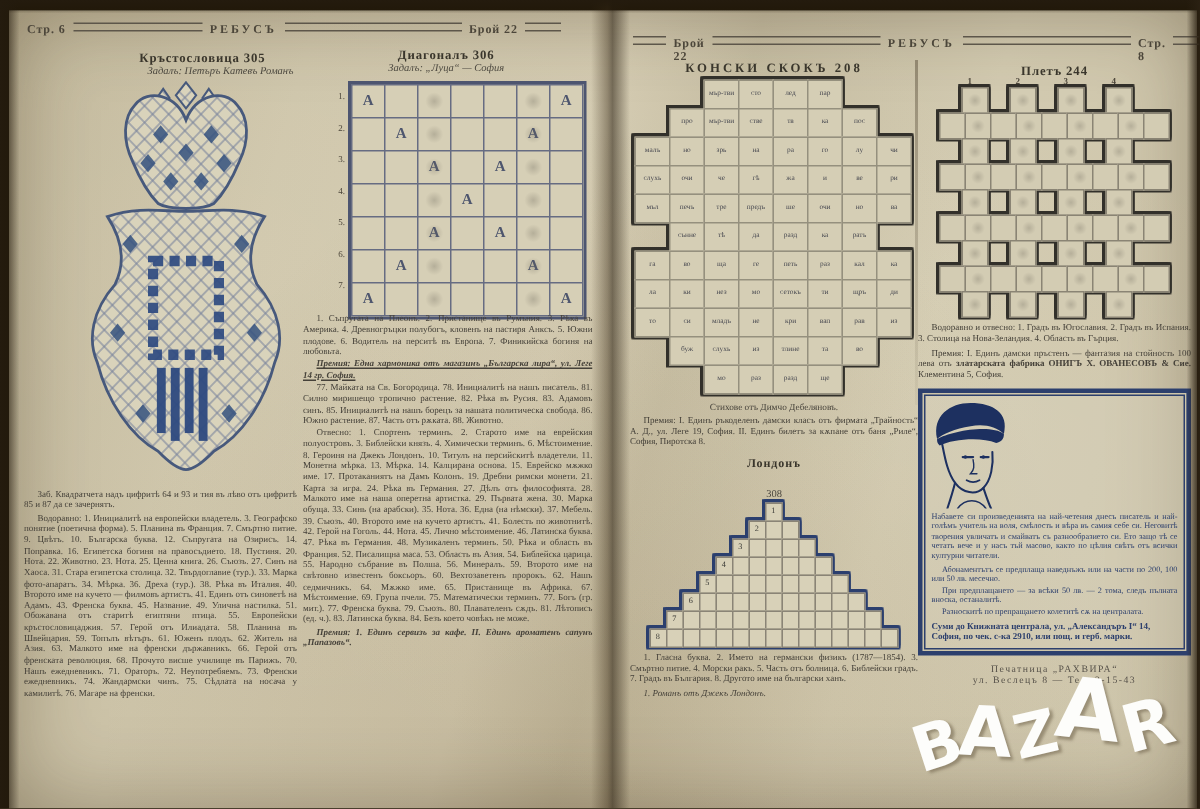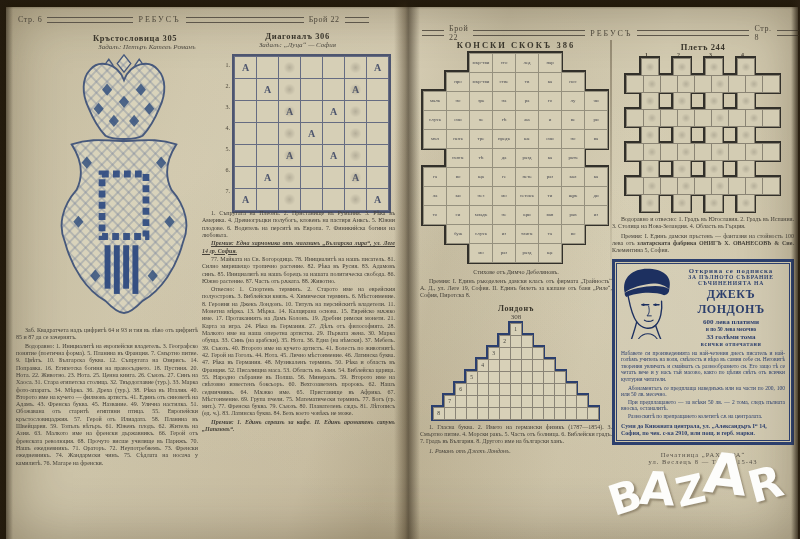--- a/index.html
+++ b/index.html
@@ -14,21 +14,21 @@
     box-shadow:inset 0 0 55px rgba(60,45,20,.38);}
   .edge-top{position:absolute;left:0;top:0;width:100%;height:9px;background:linear-gradient(#241b0e,rgba(36,27,14,0));}
   .edge-left{position:absolute;left:0;top:0;width:13px;height:100%;background:linear-gradient(90deg,#241b0e,rgba(36,27,14,0));}
   .edge-right{position:absolute;right:0;top:0;width:9px;height:100%;background:linear-gradient(270deg,#2a2012,rgba(42,32,18,0));}
   .gutter{position:absolute;left:394px;top:0;width:26px;height:539px;
     background:linear-gradient(90deg,rgba(60,45,25,0),rgba(58,44,24,.42) 42%,rgba(38,28,14,.55) 55%,rgba(60,45,25,0));}
   .crease{position:absolute;left:610px;top:40px;width:2px;height:230px;
     background:linear-gradient(rgba(80,68,48,.45),rgba(80,68,48,.05));}
 
   
-  .hdr{position:absolute;display:flex;align-items:center;gap:5px;font-size:8px;font-weight:normal;
+  .hdr{position:absolute;display:flex;align-items:flex-start;gap:5px;font-size:8px;font-weight:bold;
        color:#4c463a;letter-spacing:.6px;}
   .rule{height:4px;border-top:1px solid #5d564a;border-bottom:1px solid #5d564a;flex:0 0 auto;}
   .hdr .mag{letter-spacing:2px;}
 
   .puz-title{font-weight:bold;font-size:8.5px;text-align:center;color:#3a362c;letter-spacing:.6px;}
   .puz-sub{font-style:italic;font-size:7px;text-align:center;color:#4d4940;}
   .small{font-size:6px;line-height:1.22;text-align:justify;color:#454139;}
   .par{text-indent:9px;margin:0 0 1px 0;}
   .prem{font-weight:bold;font-style:italic;}
   .prem-ul{text-decoration:underline;}
@@ -263,21 +263,21 @@
 
   <div class="col-flow small" style="left:202px;top:210px;width:193px;height:325px;">
     <p class="par">1. Съпругата на Плеонъ. 2. Пристанище въ Румъния. 3. Рѣка въ Америка. 4. Древногръцки полубогъ, кловенъ на пастиря Анксъ. 5. Южни плодове. 6. Водитель на перситѣ въ Европа. 7. Финикийска богиня на любовьта.</p>
     <p class="par prem prem-ul">Премия: Една хармоника отъ магазинъ „Българска лира“, ул. Леге 14 гр. София.</p>
     <p class="par">77. Майката на Св. Богородица. 78. Инициалитѣ на нашъ писатель. 81. Силно миришещо тропично растение. 82. Рѣка въ Русия. 83. Адамовъ синъ. 85. Инициалитѣ на нашъ борецъ за нашата политическа свобода. 86. Южно растение. 87. Часть отъ рѫката. 88. Животно.</p>
     <p class="par">Отвесно: 1. Спортенъ терминъ. 2. Старото име на еврейския полуостровъ. 3. Библейски князъ. 4. Химически терминъ. 6. Мѣстоимение. 8. Героиня на Джекъ Лондонъ. 10. Титулъ на персийскитѣ владетели. 11. Монетна мѣрка. 13. Мѣрка. 14. Калцирана основа. 15. Еврейско мѫжко име. 17. Протаканиятъ на Дамъ Колонъ. 19. Дребни римски монети. 21. Карта за игра. 24. Рѣка въ Германия. 27. Дѣлъ отъ философията. 28. Малкото име на наша оперетна артистка. 29. Първата жена. 30. Марка обуща. 33. Синь (на арабски). 35. Нота. 36. Една (на нѣмски). 37. Мебель. 39. Съюзъ. 40. Второто име на кучето артистъ. 41. Болесть по животнитѣ. 42. Герой на Гоголь. 44. Нота. 45. Лично мѣстоимение. 46. Латинска буква. 47. Рѣка въ Германия. 48. Музикаленъ терминъ. 50. Рѣка и область въ Франция. 52. Писалищна маса. 53. Область въ Азия. 54. Библейска царица. 55. Народно събрание въ Полша. 56. Минералъ. 59. Второто име на свѣтовно известенъ боксьоръ. 60. Вехтозаветенъ пророкъ. 62. Нашъ седмичникъ. 64. Мѫжко име. 65. Пристанище въ Африка. 67. Мѣстоимение. 69. Група пчели. 75. Математически терминъ. 77. Богъ (гр. мит.). 77. Френска буква. 79. Съюзъ. 80. Плавателенъ сѫдъ. 81. Лѣтописъ (ед. ч.). 83. Латинска буква. 84. Безъ което човѣкъ не може.</p>
     <p class="par prem">Премия: 1. Единъ сервизъ за кафе. II. Единъ ароматенъ сапунъ „Папазовъ“.</p>
   </div>
 
   <div class="col-flow" style="left:420px;top:40px;width:192px;height:495px;">
-    <div class="puz-title" style="letter-spacing:2px;">КОНСКИ СКОКЪ 386</div>
+    <div class="puz-title" style="letter-spacing:2px;">КОНСКИ СКОКЪ 208</div>
     <div class="kn-grid out-dark" id="kn-grid">
         <div class="kn-row">
           <div class="kn-cell">мър-тви</div>
           <div class="kn-cell">сто</div>
           <div class="kn-cell">лед</div>
           <div class="kn-cell">пар</div>
         </div>
         <div class="kn-row">
           <div class="kn-cell">про</div>
           <div class="kn-cell">мър-тви</div>
@@ -365,21 +365,21 @@
         <div class="kn-row">
           <div class="kn-cell">мо</div>
           <div class="kn-cell">раз</div>
           <div class="kn-cell">разд</div>
           <div class="kn-cell">ще</div>
         </div>
       </div>
     <div class="small" style="text-align:center;font-size:6.2px;">Стихове отъ Димчо Дебеляновъ.</div>
     <p class="small par" style="margin-top:2px;">Премия: I. Единъ ръкоделенъ дамски класъ отъ фирмата „Трайность“ А. Д., ул. Леге 19, София. II. Единъ билетъ за кѫпане отъ баня „Риле“, София, Пиротска 8.</p>
     <div class="puz-title" style="margin-top:4px;font-size:8px;">Лондонъ</div>
-    <div class="puz-sub" style="font-style:normal;">308</div>
+    <div class="puz-sub" style="font-style:normal;margin-top:12px;">308</div>
     <div class="py-grid out-navy" id="py-grid">
         <div class="py-row">
           <div class="py-cell">1</div>
         </div>
         <div class="py-row">
           <div class="py-cell">2</div>
           <div class="py-cell"></div>
           <div class="py-cell"></div>
         </div>
         <div class="py-row">
@@ -581,30 +581,20 @@
             <path d="M20,84 C26,76 36,76 42,84" stroke-width="1.2"></path>
             <path d="M24,44 h8 M38,44 h6" stroke-width="1.8"></path>
             <path d="M32,46 c1,5 1,8 -2,11 h5" stroke-width="1.1"></path>
             <path d="M27,62 q5,3 10,0" stroke-width="1.4"></path>
           </g>
           <path d="M4,30 C0,12 14,2 30,2 C48,2 60,10 56,26 C50,20 40,18 30,20 C18,22 8,26 4,30 Z" fill="#1d3060"></path>
           <path d="M4,30 C14,24 46,18 56,26 C56,30 54,32 50,33 C38,28 16,30 6,35 C4,33 4,32 4,30 Z" fill="#1d3060"></path>
           <circle cx="26" cy="44" r="1.4" fill="#1d3060"></circle>
           <circle cx="40" cy="44" r="1.4" fill="#1d3060"></circle>
         </svg>
-        <div class="ad-head-txt">
-          <div class="ad-open">Открива се подписка</div>
-          <div class="ad-sub">ЗА ПЪЛНОТО СЪБРАНИЕ</div>
-          <div class="ad-sub">СЪЧИНЕНИЯТА НА</div>
-          <div class="ad-name">ДЖЕКЪ ЛОНДОНЪ</div>
-          <div class="ad-p1">600 лева платими</div>
-          <div class="ad-p2">и по 50 лева месечно</div>
-          <div class="ad-vol">33 голѣми тома</div>
-          <div class="ad-pr">всички отпечатани</div>
-        </div>
       </div>
       <p class="ad-body" style="margin:3px 0 0 0;">Набавете си произведенията на най-четения днесъ писатель и най-голѣмъ учитель на воля, смѣлость и вѣра въ самия себе си. Неговитѣ творения увличатъ и смайватъ съ разнообразието си. Ето защо тѣ се четатъ вече и у насъ тъй масово, както по цѣлия свѣтъ отъ всички културни читатели.</p>
       <p class="ad-term" style="margin:2px 0 0 0;">Абонаментътъ се предплаща наведнъжъ или на части по 200, 100 или 50 лв. месечно.</p>
       <p class="ad-term" style="margin:1px 0 0 0;">При предплащането — за всѣки 50 лв. — 2 тома, следъ пълната вноска, останалитѣ.</p>
       <p class="ad-term" style="margin:1px 0 0 0;">Разноскитѣ по препращането колетитѣ сѫ на централата.</p>
       <p class="ad-pay" style="margin:3px 0 0 0;">Суми до Книжната централа, ул. „Александъръ I“ 14, София, по чек. с-ка 2910, или пощ. и герб. марки.</p>
     </div>
 
     <div class="footer-line" style="margin-top:6px;">Печатница „РАХВИРА“</div>
     <div class="footer-line">ул. Веслецъ 8 — Тел. 2-15-43</div>

